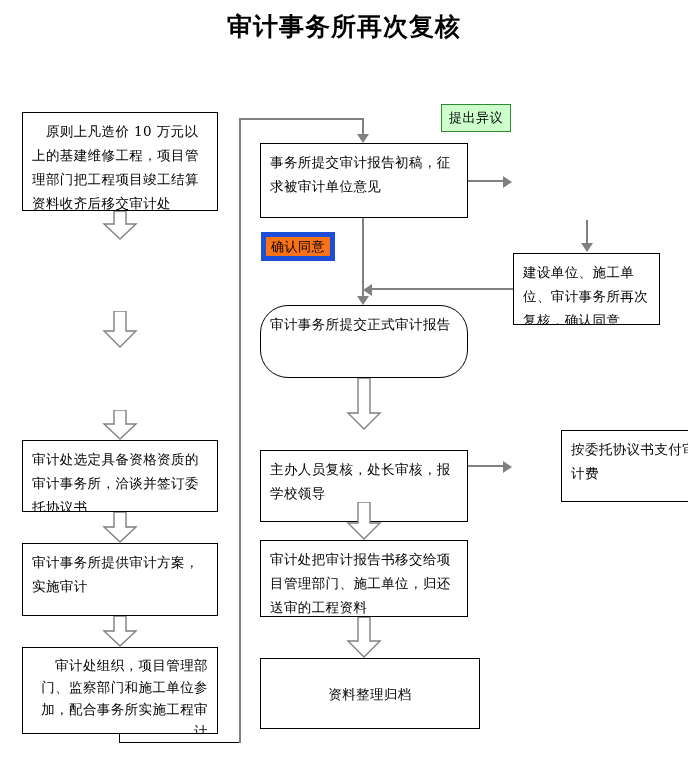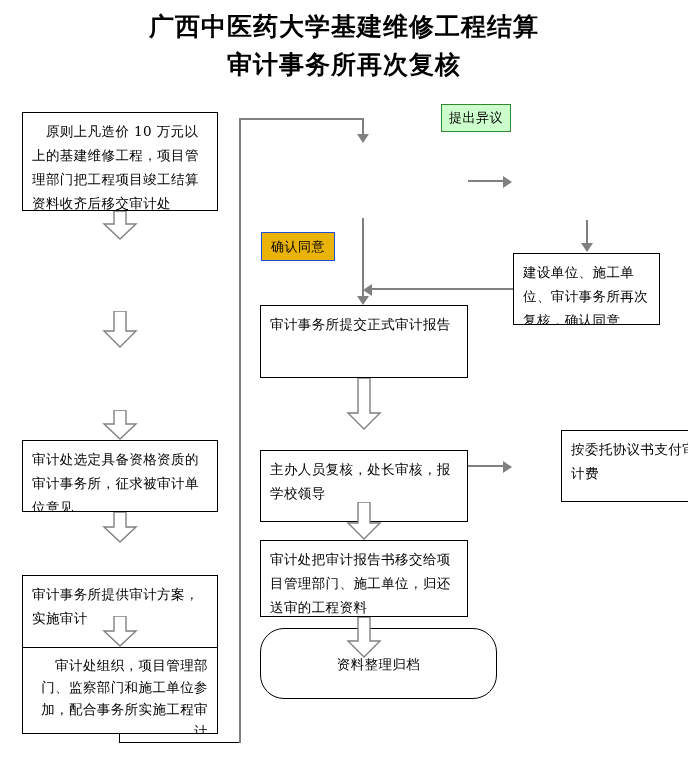--- a/index.html
+++ b/index.html
@@ -49,21 +49,21 @@
   .chip{
     position:absolute;
     box-sizing:border-box;
     display:flex;align-items:center;justify-content:center;
     font-family:"DejaVu Sans","Liberation Sans",sans-serif;
     font-size:13px;
     color:#000;
     letter-spacing:0.5px;
   }
   .chip.green{background:#ccffcc;border:1px solid #2e8b2e;}
-  .chip.orange{background:#eab308;border:1px solid #1d4ed8;}
+  .chip.orange{background:#f97316;border:5px solid #1d4ed8;}
 
   
   .blockarrow{position:absolute;}
   .blockarrow svg{display:block;}
 
   
   .conn{position:absolute;background:#808080;}
   .conn.black{background:#000000;}
   .arrowhead{position:absolute;width:0;height:0;}
   .arrowhead.down{
@@ -81,42 +81,42 @@
     border-bottom:6px solid transparent;
     border-right:9px solid #808080;
   }
 </style>
 </head>
 <body>
 
 <div id="canvas">
 
   <div class="title">
-    <span>广西中医药大学基建维修工程结算</span>
     <span class="line2">审计事务所再次复核</span>
   </div>
 
   <div class="node" style="left:22px;top:112px;width:196px;height:99px;">　原则上凡造价 10 万元以上的基建维修工程，项目管理部门把工程项目竣工结算资料收齐后移交审计处</div>
 
 
 
-  <div class="node" style="left:22px;top:440px;width:196px;height:72px;">审计处选定具备资格资质的审计事务所，征求被审计单位意见</div>
-
-  <div class="node" style="left:22px;top:543px;width:196px;height:73px;margin-top:32px;">审计事务所提供审计方案，实施审计</div>
+  <div class="node" style="left:22px;top:440px;width:196px;height:72px;">审计处选定具备资格资质的审计事务所，洽谈并签订委托协议书</div>
+
+  <div class="node" style="left:22px;top:543px;width:196px;height:73px;">审计事务所提供审计方案，实施审计</div>
 
   <div class="node" style="left:22px;top:647px;width:196px;height:87px;line-height:22px;text-align:right;">审计处组织，项目管理部门、监察部门和施工单位参加，配合事务所实施工程审计</div>
 
-
-  <div class="node" style="left:260px;top:305px;width:208px;height:73px;">审计事务所提交正式审计报告</div>
+  <div class="node" style="left:260px;top:143px;width:208px;height:75px;">事务所提交审计报告初稿，征求被审计单位意见</div>
+
+  <div class="node" style="left:260px;top:305px;width:208px;height:73px;border-radius:28px;">审计事务所提交正式审计报告</div>
 
   <div class="node" style="left:260px;top:450px;width:208px;height:72px;">主办人员复核，处长审核，报学校领导</div>
 
   <div class="node" style="left:260px;top:540px;width:208px;height:77px;">审计处把审计报告书移交给项目管理部门、施工单位，归还送审的工程资料</div>
 
-  <div class="node center" style="left:260px;top:628px;width:237px;height:71px;border-radius:24px;">资料整理归档</div>
+  <div class="node center" style="left:260px;top:658px;width:220px;height:71px;">资料整理归档</div>
 
 
   <div class="node" style="left:513px;top:253px;width:147px;height:72px;">建设单位、施工单位、审计事务所再次复核，确认同意</div>
 
   <div class="node" style="left:513px;top:430px;width:147px;height:72px;margin-left:48px;">按委托协议书支付审计费</div>
 
   <div class="chip green" style="left:441px;top:104px;width:70px;height:28px;">提出异议</div>
 
   <div class="chip orange" style="left:261px;top:232px;width:74px;height:29px;">确认同意</div>
 

